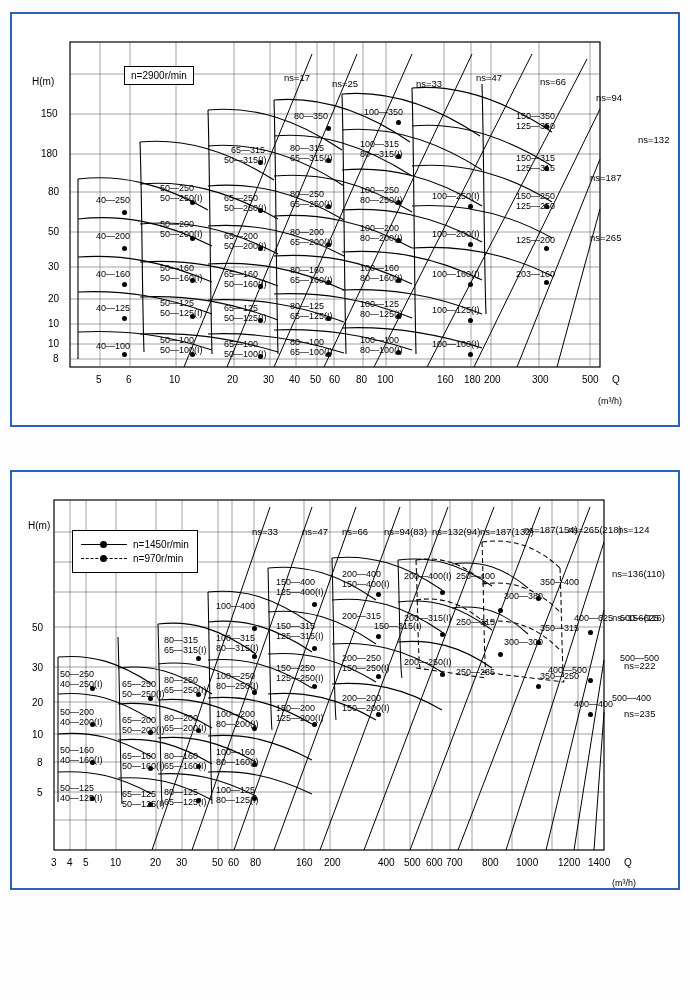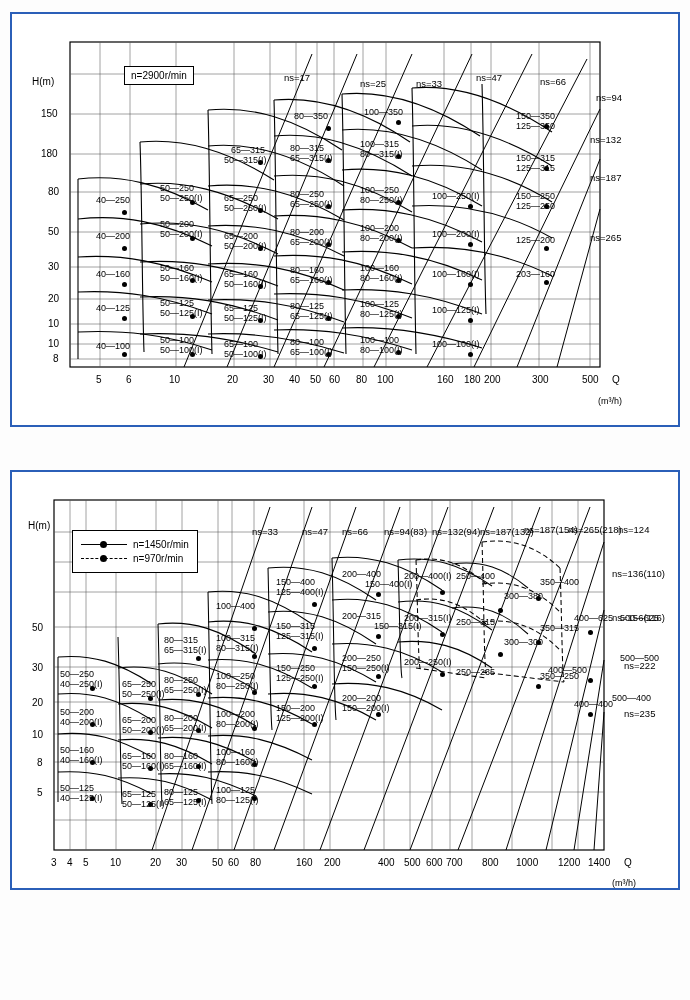--- a/index.html
+++ b/index.html
@@ -159,26 +159,26 @@
     <div class="axis-t" style="left:365px;top:360px;">100</div>
     <div class="axis-t" style="left:425px;top:360px;">160</div>
     <div class="axis-t" style="left:452px;top:360px;">180</div>
     <div class="axis-t" style="left:472px;top:360px;">200</div>
     <div class="axis-t" style="left:520px;top:360px;">300</div>
     <div class="axis-t" style="left:570px;top:360px;">500</div>
     <div class="axis-title" style="left:600px;top:360px;">Q</div>
     <div class="unit" style="left:586px;top:382px;">(m³/h)</div>
 
     <div class="ns-lbl" style="left:272px;top:58px;">ns=17</div>
-    <div class="ns-lbl" style="left:348px;top:64px;">ns=25</div>
+    <div class="ns-lbl" style="left:320px;top:64px;">ns=25</div>
     <div class="ns-lbl" style="left:404px;top:64px;">ns=33</div>
     <div class="ns-lbl" style="left:464px;top:58px;">ns=47</div>
     <div class="ns-lbl" style="left:528px;top:62px;">ns=66</div>
     <div class="ns-lbl" style="left:584px;top:78px;">ns=94</div>
-    <div class="ns-lbl" style="left:578px;top:120px;">ns=132</div>
+    <div class="ns-lbl" style="left:578px;top:120px;padding-left:48px;">ns=132</div>
     <div class="ns-lbl" style="left:578px;top:158px;">ns=187</div>
     <div class="ns-lbl" style="left:578px;top:196px;margin-top:22px;">ns=265</div>
 
     <div class="lbl" style="left:84px;top:182px;">40—250</div>
     <div class="lbl" style="left:84px;top:218px;">40—200</div>
     <div class="lbl" style="left:84px;top:256px;">40—160</div>
     <div class="lbl" style="left:84px;top:290px;">40—125</div>
     <div class="lbl" style="left:84px;top:328px;">40—100</div>
 
     <div class="lbl" style="left:148px;top:170px;">50—250</div>
@@ -518,21 +518,21 @@
     <div class="lbl" style="left:264px;top:106px;">150—400</div>
     <div class="lbl" style="left:264px;top:116px;">125—400(I)</div>
     <div class="lbl" style="left:264px;top:150px;">150—315</div>
     <div class="lbl" style="left:264px;top:160px;">125—315(I)</div>
     <div class="lbl" style="left:264px;top:192px;">150—250</div>
     <div class="lbl" style="left:264px;top:202px;">125—250(I)</div>
     <div class="lbl" style="left:264px;top:232px;">150—200</div>
     <div class="lbl" style="left:264px;top:242px;">125—200(I)</div>
 
     <div class="lbl" style="left:330px;top:98px;">200—400</div>
-    <div class="lbl" style="left:330px;top:108px;margin-left:23px;">150—400(I)</div>
+    <div class="lbl" style="left:330px;top:108px;">150—400(I)</div>
     <div class="lbl" style="left:330px;top:140px;">200—315</div>
     <div class="lbl" style="left:330px;top:150px;margin-left:32px;">150—315(I)</div>
     <div class="lbl" style="left:330px;top:182px;">200—250</div>
     <div class="lbl" style="left:330px;top:192px;">150—250(I)</div>
     <div class="lbl" style="left:330px;top:222px;">200—200</div>
     <div class="lbl" style="left:330px;top:232px;">150—200(I)</div>
 
     <div class="lbl" style="left:392px;top:100px;">200—400(I)</div>
     <div class="lbl" style="left:392px;top:142px;">200—315(I)</div>
     <div class="lbl" style="left:392px;top:186px;">200—250(I)</div>

